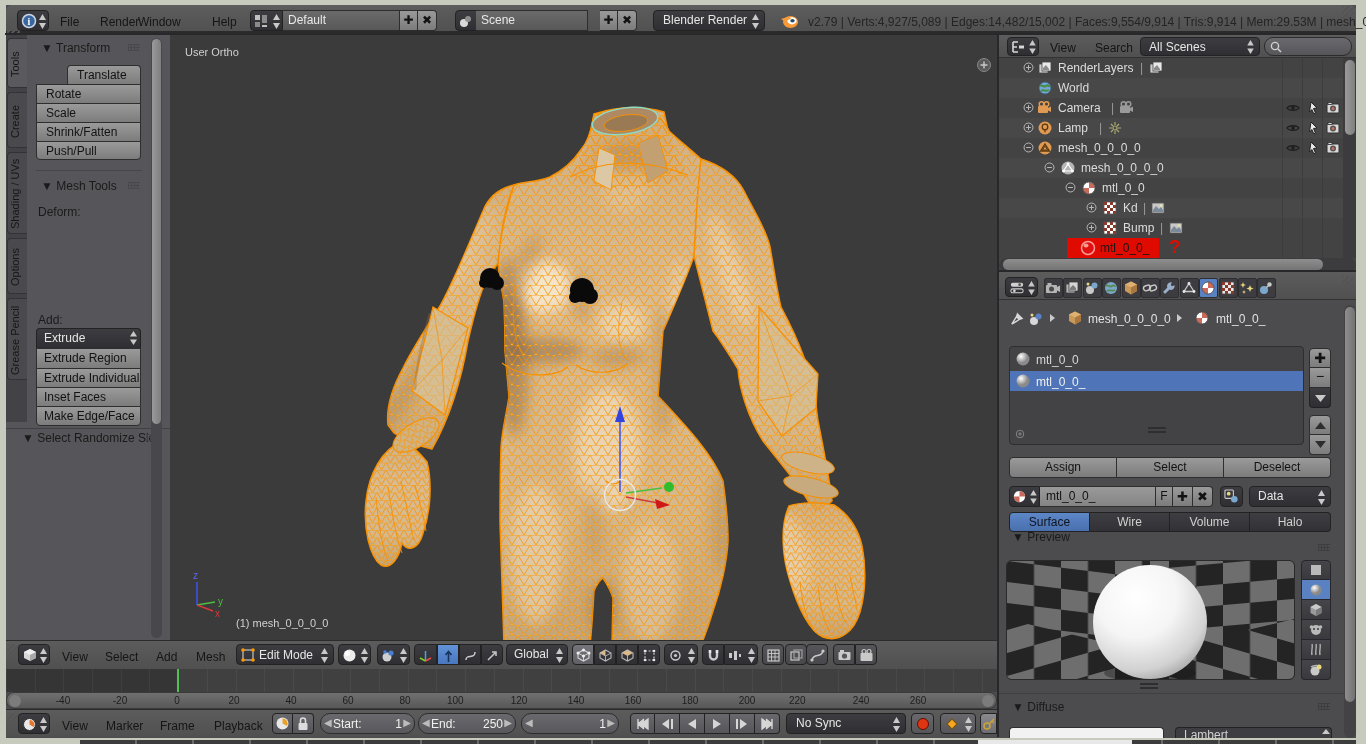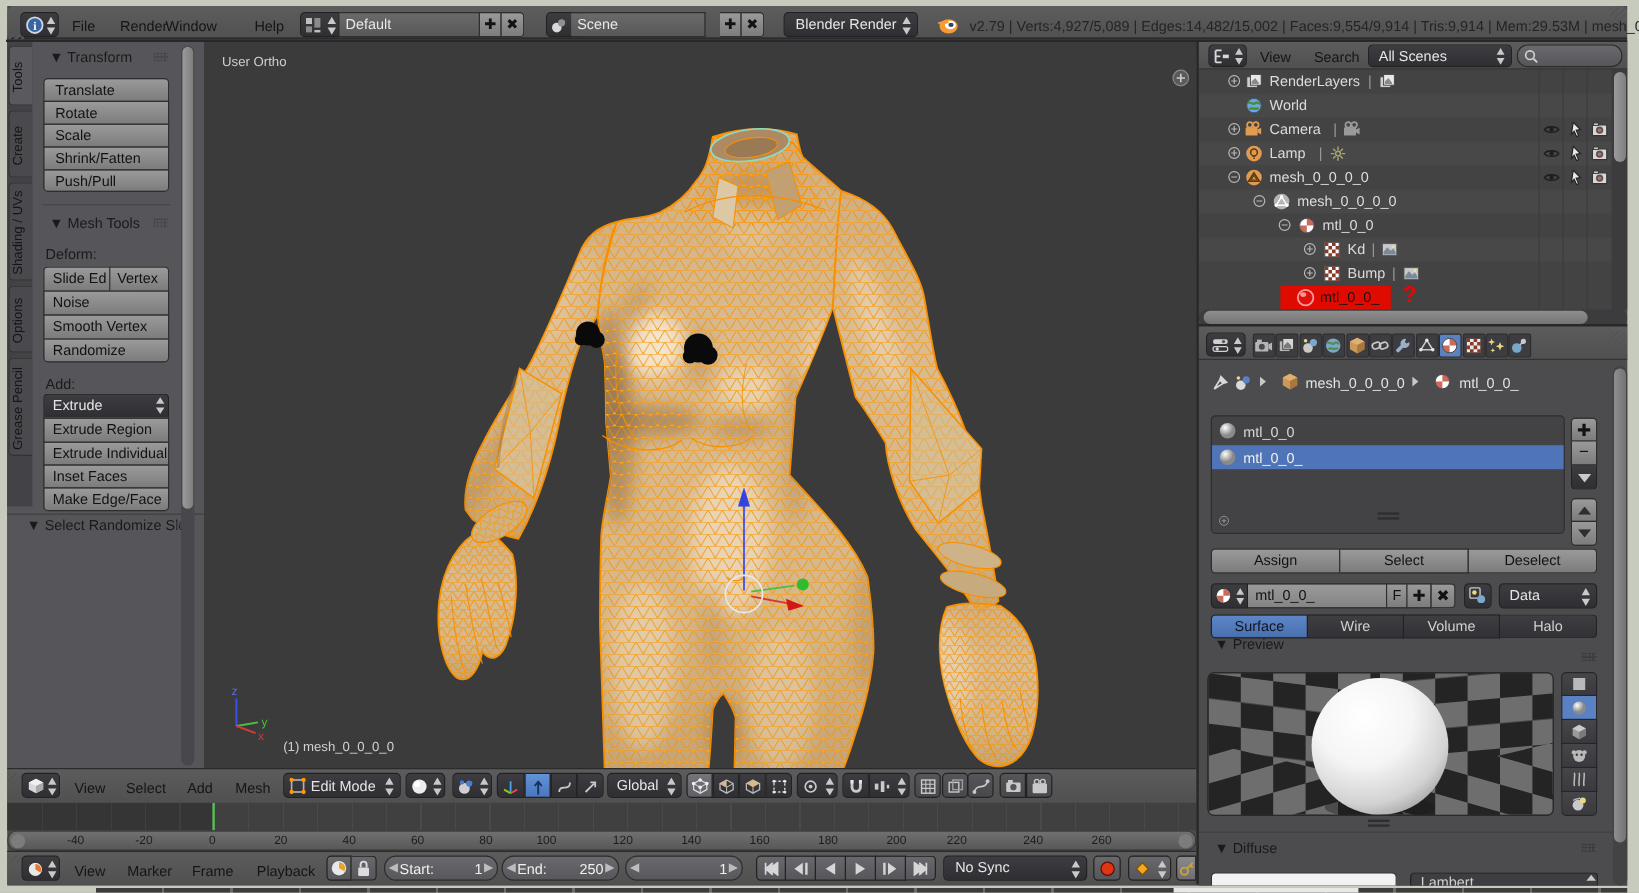--- a/index.html
+++ b/index.html
@@ -92,39 +92,30 @@
   <div class="abs" style="left:7px;top:152px;width:20px;height:82px;background:#4a4a4e;border:1px solid #333;border-right:none;border-radius:4px 0 0 4px;"></div>
   <div class="abs" style="left:9px;top:154px;width:14px;height:80px;color:#161616;font-size:11px;writing-mode:vertical-rl;transform:rotate(180deg);text-align:center;white-space:nowrap;">Shading / UVs</div>
   <div class="abs" style="left:7px;top:238px;width:20px;height:56px;background:#4a4a4e;border:1px solid #333;border-right:none;border-radius:4px 0 0 4px;"></div>
   <div class="abs" style="left:9px;top:242px;width:14px;height:50px;color:#161616;font-size:11px;writing-mode:vertical-rl;transform:rotate(180deg);text-align:center;">Options</div>
   <div class="abs" style="left:7px;top:298px;width:20px;height:82px;background:#4a4a4e;border:1px solid #333;border-right:none;border-radius:4px 0 0 4px;"></div>
   <div class="abs" style="left:9px;top:301px;width:14px;height:78px;color:#161616;font-size:11px;writing-mode:vertical-rl;transform:rotate(180deg);text-align:center;white-space:nowrap;">Grease Pencil</div>
 
   <div class="abs panel-hdr" style="left:41px;top:41px;">▼ Transform</div>
   <div class="abs" style="left:128px;top:44px;width:12px;height:7px;background:repeating-linear-gradient(90deg,#46464a 0 1px,transparent 1px 3px),repeating-linear-gradient(0deg,#46464a 0 1px,transparent 1px 3px);opacity:.8;"></div>
   <div class="abs" style="left:36px;top:65px;width:105px;height:95px;">
-    <div class="btn-light" style="height:19px;border-radius:4px 4px 0 0;line-height:18px;padding-left:9px;border-bottom:none;">Translate</div>
+    <div class="btn-light" style="height:19px;border-radius:4px 4px 0 0;line-height:18px;padding-left:9px;border-bottom:none;margin-left:31px;">Translate</div>
     <div class="btn-light" style="height:19px;border-radius:0;line-height:18px;padding-left:9px;border-bottom:none;">Rotate</div>
     <div class="btn-light" style="height:19px;border-radius:0;line-height:18px;padding-left:9px;border-bottom:none;">Scale</div>
     <div class="btn-light" style="height:19px;border-radius:0;line-height:18px;padding-left:9px;border-bottom:none;">Shrink/Fatten</div>
     <div class="btn-light" style="height:19px;border-radius:0 0 4px 4px;line-height:18px;padding-left:9px;">Push/Pull</div>
   </div>
   <div class="abs" style="left:36px;top:170px;width:106px;height:1px;background:#464649;"></div>
   <div class="abs panel-hdr" style="left:41px;top:179px;">▼ Mesh Tools</div>
   <div class="abs" style="left:128px;top:182px;width:12px;height:7px;background:repeating-linear-gradient(90deg,#46464a 0 1px,transparent 1px 3px),repeating-linear-gradient(0deg,#46464a 0 1px,transparent 1px 3px);opacity:.8;"></div>
   <div class="abs panel-hdr" style="left:38px;top:205px;">Deform:</div>
-  <div class="abs" style="left:36px;top:222px;width:105px;height:80px;">
-    <div style="display:flex;height:20px;">
-      <div class="btn-light" style="flex:1.1;border-radius:4px 0 0 0;line-height:18px;padding-left:7px;border-bottom:none;border-right:none;">Slide Ed</div>
-      <div class="btn-light" style="flex:1;border-radius:0 4px 0 0;line-height:18px;padding-left:6px;border-bottom:none;">Vertex</div>
-    </div>
-    <div class="btn-light" style="height:20px;border-radius:0;line-height:19px;padding-left:7px;border-bottom:none;">Noise</div>
-    <div class="btn-light" style="height:20px;border-radius:0;line-height:19px;padding-left:7px;border-bottom:none;">Smooth Vertex</div>
-    <div class="btn-light" style="height:20px;border-radius:0 0 4px 4px;line-height:19px;padding-left:7px;">Randomize</div>
-  </div>
   <div class="abs panel-hdr" style="left:38px;top:313px;">Add:</div>
   <div class="abs" style="left:36px;top:328px;width:105px;height:98px;">
     <div class="btn-dark" style="height:20px;border-radius:4px 4px 0 0;line-height:19px;padding-left:7px;border-bottom:none;">Extrude
       <svg class="abs" style="right:3px;top:3px;" width="9" height="14" viewBox="0 0 9 14">
           <path d="M4.5 0 L8 5.5 L1 5.5 Z" fill="#c9c9c9"></path>
           <path d="M4.5 14 L8 8.5 L1 8.5 Z" fill="#c9c9c9"></path>
         </svg>
     </div>
     <div class="btn-light" style="height:20px;border-radius:0;line-height:19px;padding-left:7px;border-bottom:none;">Extrude Region</div>
     <div class="btn-light" style="height:19px;border-radius:0;line-height:18px;padding-left:7px;border-bottom:none;">Extrude Individual</div>

